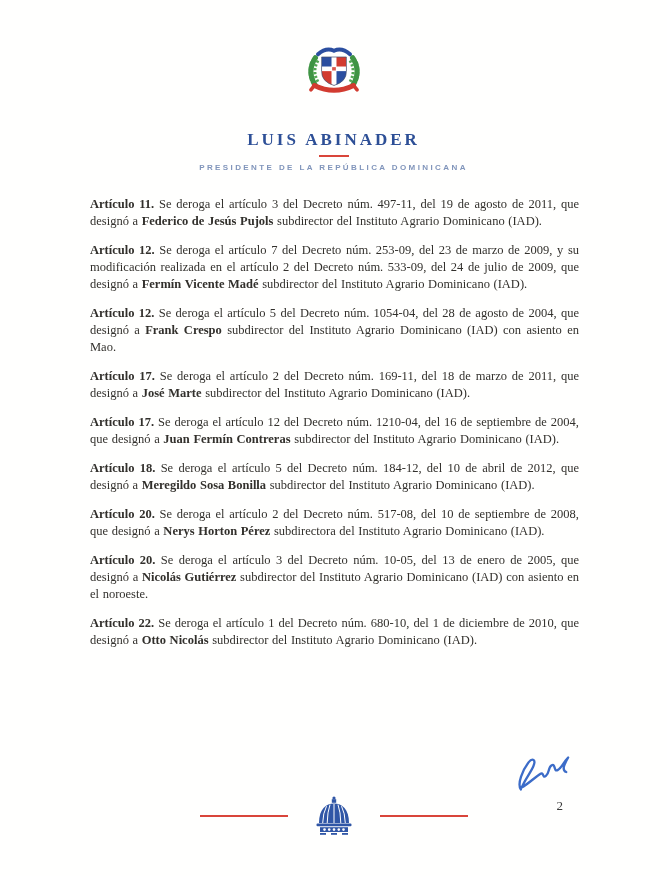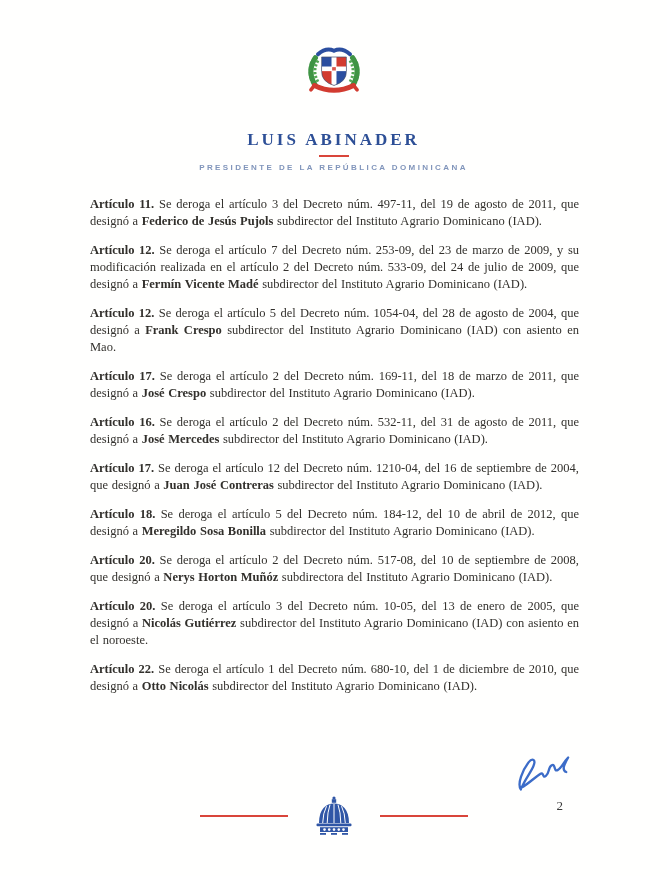--- a/index.html
+++ b/index.html
@@ -106,25 +106,24 @@
 
     <div class="title">LUIS ABINADER</div>
     <div class="red-rule"></div>
     <div class="subtitle">PRESIDENTE DE LA REPÚBLICA DOMINICANA</div>
   </header>
 
   <main id="articles">
       <p class="article"><strong>Artículo 11.</strong><span> Se deroga el artículo 3 del Decreto núm. 497-11, del 19 de agosto de 2011, que designó a </span><strong>Federico de Jesús Pujols</strong><span> subdirector del Instituto Agrario Dominicano (IAD).</span></p>
       <p class="article"><strong>Artículo 12.</strong><span> Se deroga el artículo 7 del Decreto núm. 253-09, del 23 de marzo de 2009, y su modificación realizada en el artículo 2 del Decreto núm. 533-09, del 24 de julio de 2009, que designó a </span><strong>Fermín Vicente Madé</strong><span> subdirector del Instituto Agrario Dominicano (IAD).</span></p>
       <p class="article"><strong>Artículo 12.</strong><span> Se deroga el artículo 5 del Decreto núm. 1054-04, del 28 de agosto de 2004, que designó a </span><strong>Frank Crespo</strong><span> subdirector del Instituto Agrario Dominicano (IAD) con asiento en Mao.</span></p>
-      <p class="article"><strong>Artículo 17.</strong><span> Se deroga el artículo 2 del Decreto núm. 169-11, del 18 de marzo de 2011, que designó a </span><strong>José Crespo</strong><span> subdirector del Instituto Agrario Dominicano (IAD).</span></p>
-      <p class="article"><strong>Artículo 16.</strong><span> Se deroga el artículo 2 del Decreto núm. 532-11, del 31 de agosto de 2011, que designó a </span><strong>José Mercedes</strong><span> subdirector del Instituto Agrario Dominicano (IAD).</span></p>
-      <p class="article"><strong>Artículo 17.</strong><span> Se deroga el artículo 12 del Decreto núm. 1210-04, del 16 de septiembre de 2004, que designó a </span><strong>Juan José Contreras</strong><span> subdirector del Instituto Agrario Dominicano (IAD).</span></p>
+      <p class="article"><strong>Artículo 17.</strong><span> Se deroga el artículo 2 del Decreto núm. 169-11, del 18 de marzo de 2011, que designó a </span><strong>José Marte</strong><span> subdirector del Instituto Agrario Dominicano (IAD).</span></p>
+      <p class="article"><strong>Artículo 17.</strong><span> Se deroga el artículo 12 del Decreto núm. 1210-04, del 16 de septiembre de 2004, que designó a </span><strong>Juan Fermín Contreras</strong><span> subdirector del Instituto Agrario Dominicano (IAD).</span></p>
       <p class="article"><strong>Artículo 18.</strong><span> Se deroga el artículo 5 del Decreto núm. 184-12, del 10 de abril de 2012, que designó a </span><strong>Meregildo Sosa Bonilla</strong><span> subdirector del Instituto Agrario Dominicano (IAD).</span></p>
-      <p class="article"><strong>Artículo 20.</strong><span> Se deroga el artículo 2 del Decreto núm. 517-08, del 10 de septiembre de 2008, que designó a </span><strong>Nerys Horton Muñóz</strong><span> subdirectora del Instituto Agrario Dominicano (IAD).</span></p>
+      <p class="article"><strong>Artículo 20.</strong><span> Se deroga el artículo 2 del Decreto núm. 517-08, del 10 de septiembre de 2008, que designó a </span><strong>Nerys Horton Pérez</strong><span> subdirectora del Instituto Agrario Dominicano (IAD).</span></p>
       <p class="article"><strong>Artículo 20.</strong><span> Se deroga el artículo 3 del Decreto núm. 10-05, del 13 de enero de 2005, que designó a </span><strong>Nicolás Gutiérrez</strong><span> subdirector del Instituto Agrario Dominicano (IAD) con asiento en el noroeste.</span></p>
       <p class="article"><strong>Artículo 22.</strong><span> Se deroga el artículo 1 del Decreto núm. 680-10, del 1 de diciembre de 2010, que designó a </span><strong>Otto Nicolás</strong><span> subdirector del Instituto Agrario Dominicano (IAD).</span></p>
     </main>
 
   <footer>
     <svg class="signature" viewBox="0 0 60 46">
       <path d="M6,40 C2,34 8,20 14,12 C18,7 22,9 19,16 C16,23 10,30 7,38 C14,34 20,28 26,24 C30,21 28,29 32,26 C36,23 34,17 38,15 C42,13 40,22 44,20 C48,18 50,12 55,7 C51,14 48,20 53,22" fill="none" stroke="var(--signature-blue)" stroke-width="2.4" stroke-linecap="round" stroke-linejoin="round"></path>
     </svg>
 
     <div class="footer-row">

